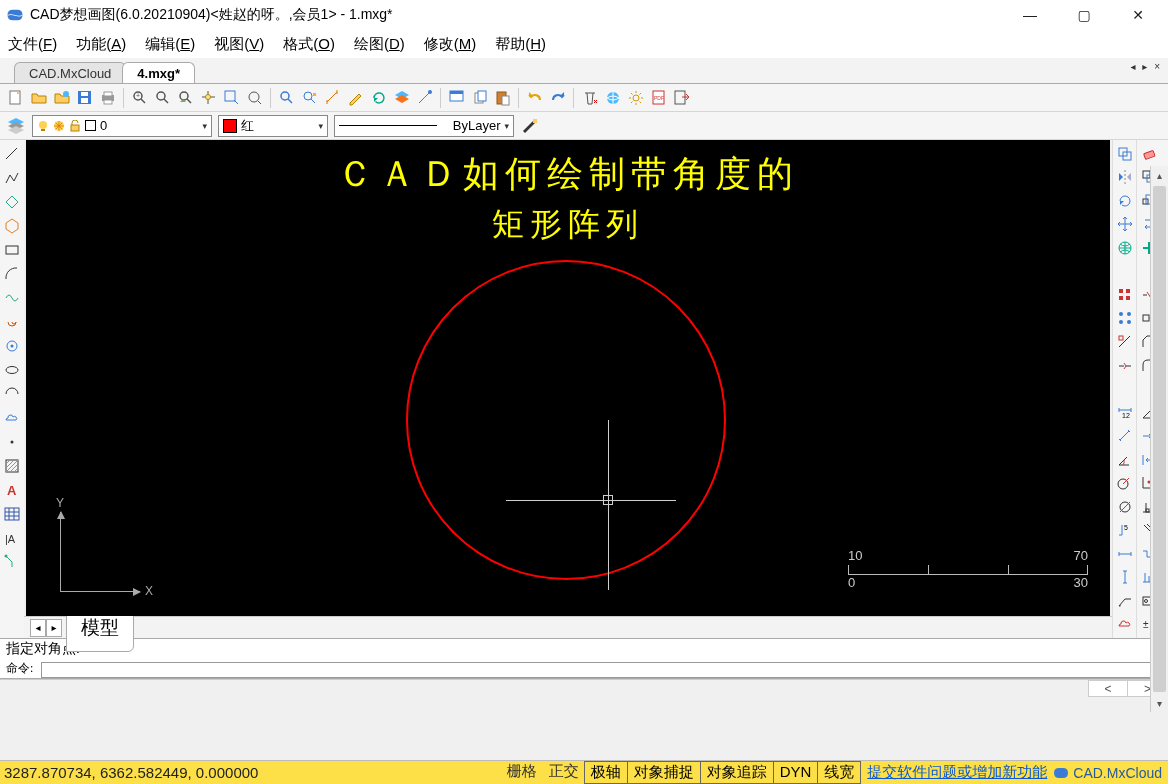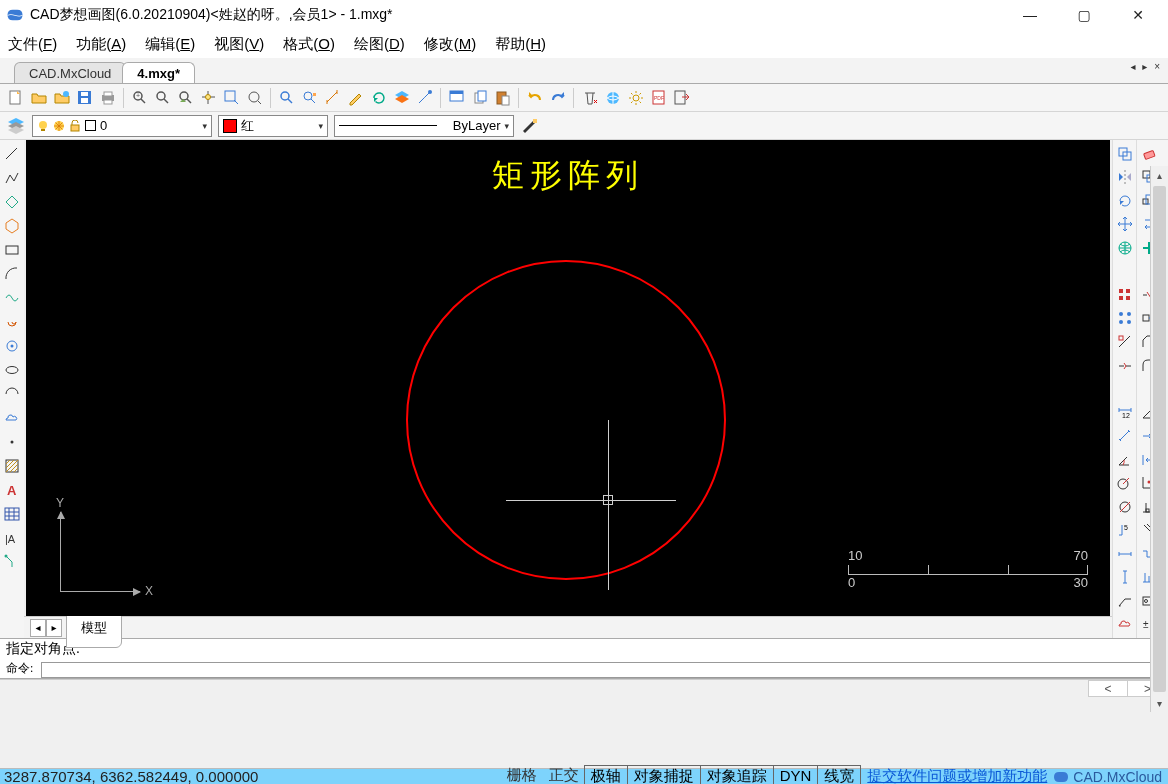--- a/index.html
+++ b/index.html
@@ -53,31 +53,31 @@
 .scale .ticks::before{content:"";position:absolute;left:33.3%;top:0;height:10px;border-left:1px solid #bbb;}
 .scale .ticks::after{content:"";position:absolute;left:66.6%;top:0;height:10px;border-left:1px solid #bbb;}
 .scale .row{display:flex;justify-content:space-between;width:240px;}
 .vscroll{position:absolute;right:0;top:166px;bottom:72px;width:18px;background:#f0f0f0;border-left:1px solid #ccc;}
 .vscroll .up,.vscroll .dn{height:18px;display:flex;align-items:center;justify-content:center;font-size:10px;color:#555;}
 .vscroll .dn{position:absolute;bottom:0;width:100%;}
 .vscroll .thumb{position:absolute;left:2px;right:2px;top:20px;bottom:20px;background:#cfcfcf;border-radius:2px;}
 .model-row { height:22px; display:flex; align-items:center; background:#f3f3f3; border-top:1px solid #ccc; padding-left:6px; gap:4px;}
 .nav-arrows{display:flex;gap:0;}
 .nav-arw{width:16px;height:18px;border:1px solid #aaa;display:flex;align-items:center;justify-content:center;font-size:10px;background:#fff;}
-.model-tab { padding:10px 14px; border:1px solid #aaa; font-size:13px; background:#fff; border-radius:0 0 6px 0;}
+.model-tab { padding:10px 14px; border:1px solid #aaa; font-size:19px; background:#fff; border-radius:0 0 6px 0;}
 .output { border-top:1px solid #aaa; border-bottom:1px solid #aaa;}
 .out-row { font-size:14px; padding:1px 6px; font-family:"SimSun",serif; background:#fff;}
 .out-row.small { font-size:12px;}
 .cmd-row { display:flex; align-items:flex-end; background:#fff;}
 .cmd-input { flex:1; border:1px solid #999; margin-left:2px; height:16px; font-size:11px;}
 .hscroll{height:18px;background:#f0f0f0;display:flex;align-items:center;border-top:1px solid #ccc;}
 .hscroll .lft,.hscroll .rgt{width:40px;height:100%;display:flex;align-items:center;justify-content:center;border:1px solid #ccc;background:#fff;font-size:12px;color:#555;}
 .hscroll .rgt{border-left:none;}
 .hscroll .trk{flex:1;}
-.statusbar { position:absolute; bottom:0; left:0; right:0; height:16px; display:flex; align-items:center; background:#7dd3fc; font-size:15px; border-top:1px solid #bbb;}
+.statusbar { position:absolute; bottom:0; left:0; right:0; height:24px; display:flex; align-items:center; background:#fde047; font-size:15px; border-top:1px solid #bbb;}
 .coords { color:#222; padding-left:4px; flex:0 0 auto;}
 .st-fill{flex:1;}
 .toggles { display:flex; }
 .toggle { padding:1px 6px; color:#333; font-size:15px;text-align:center;}
 .toggle.on{color:#000;}
 .toggle.boxed { border:1px solid #666; margin-left:-1px;}
 .link-sub { color:#0a58d6; padding:0 6px; text-decoration:underline; font-size:15px;}
 .brand { display:flex; align-items:center; gap:4px; padding-right:6px; font-size:14px; color:#2a5a9e;}
 </style>
 </head>
@@ -430,20 +430,21 @@
         <svg width="16" height="16">
           <path d="M2 2 L8 8 L8 13" stroke="#2a8" fill="none"></path>
           <circle cx="2" cy="2" r="1.5" fill="#2a8"></circle>
         </svg>
       </div>
     </div>
 
   <div class="canvas-wrap">
     <div class="canvas">
       <div class="overlay-title">
+        <div class="l1">ＣＡＤ如何绘制带角度的</div>
         <div class="l2">矩形阵列</div>
       </div>
       <div class="circle"></div>
       <div class="cross"></div>
       <div class="pickbox"></div>
 
       <div class="ucs">
         <div class="xaxis"></div>
           <div class="yaxis"></div>
         <div class="lx">X</div>

